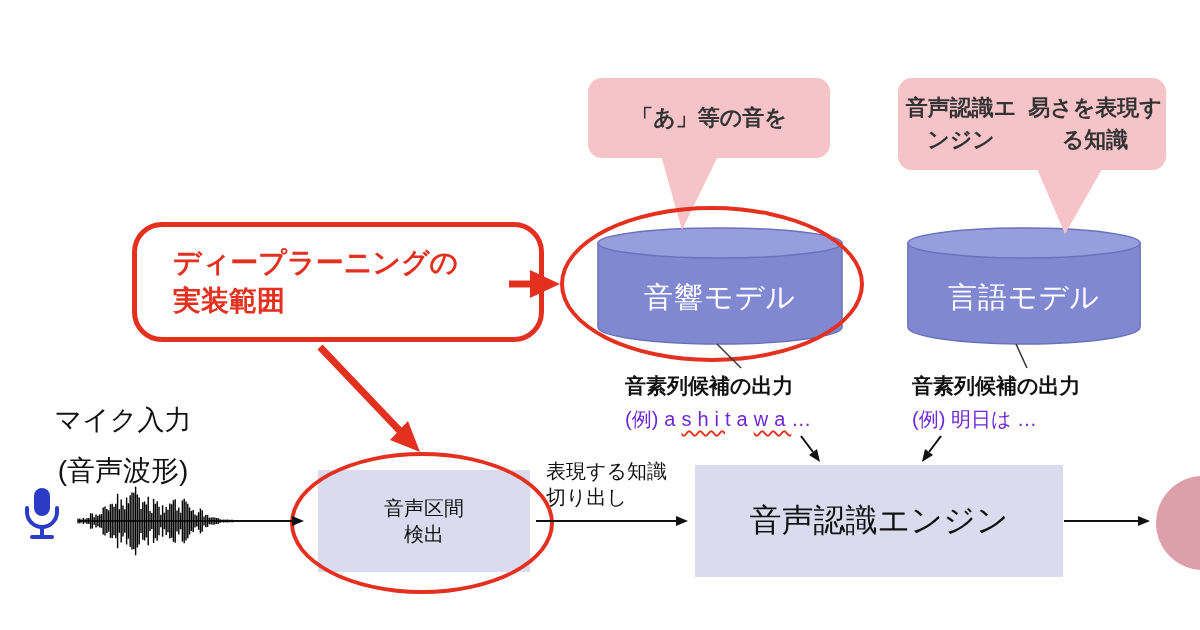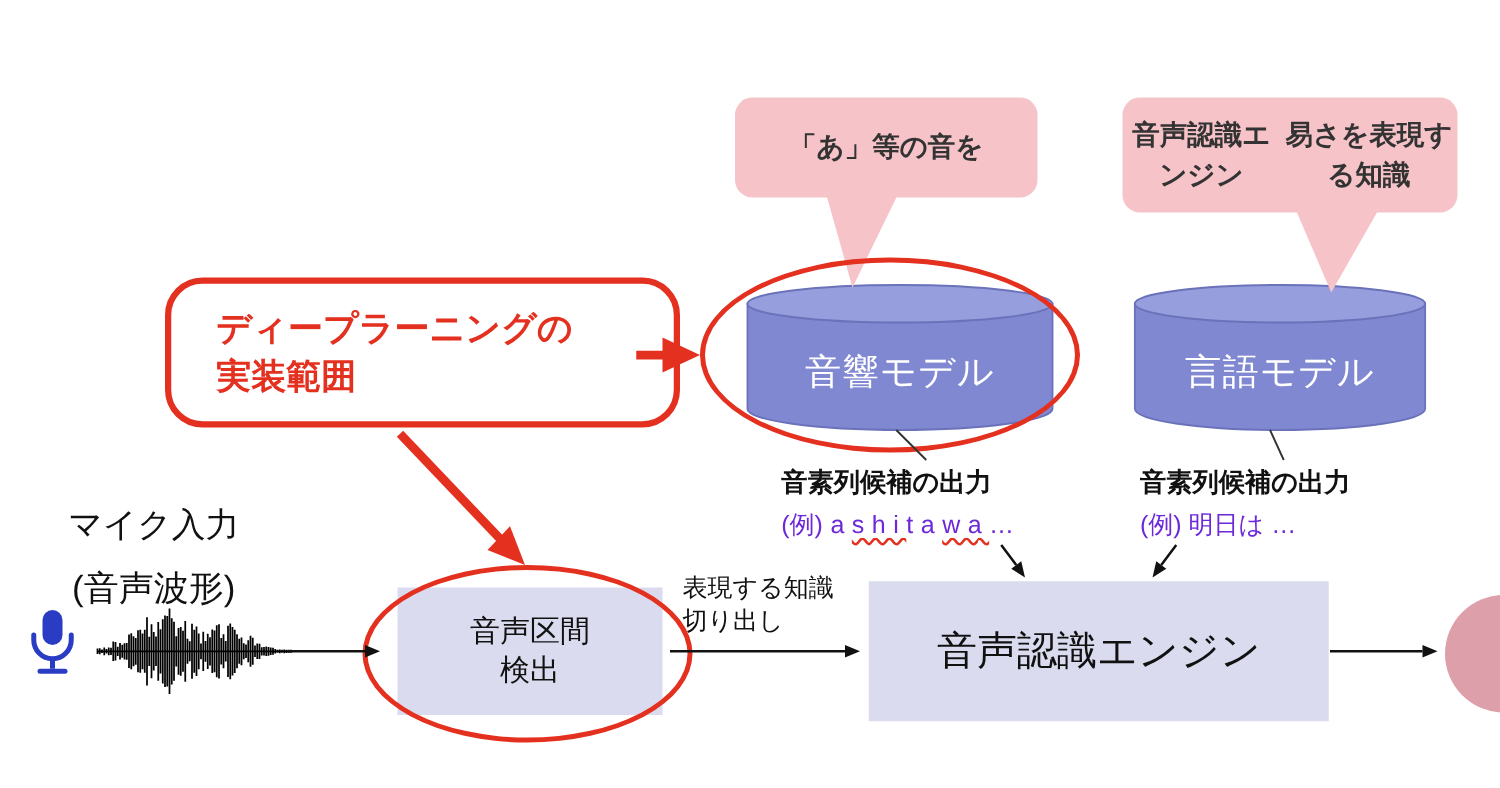--- a/index.html
+++ b/index.html
@@ -57,21 +57,21 @@
   .mic-label .l1{ font-size:27px; }
   .mic-label .l2{ font-size:28px; margin-top:14px; }
   .mic-icon{ position:absolute; left:20px; top:486px; width:44px; height:56px; z-index:6; }
   .waveform{ position:absolute; left:76px; top:477px; width:160px; height:88px; z-index:6; }
   .waveform path{ stroke:#000; stroke-width:1.4; fill:none; }
 
   .lav-box{
     position:absolute; background:var(--box_lavender); z-index:5;
     display:flex; flex-direction:column; justify-content:center; align-items:center; text-align:center;
   }
-  .vad-box{ left:318px; top:470px; width:212px; height:102px; font-size:24px; line-height:1.3; }
+  .vad-box{ left:318px; top:470px; width:212px; height:102px; font-size:20px; line-height:1.3; }
   .engine-box{ left:695px; top:465px; width:368px; height:112px; font-size:32px; }
   .seg-label{ position:absolute; left:546px; top:458px; width:150px; font-size:20px; line-height:1.3; z-index:6; }
   .result-circle{ position:absolute; left:1156px; top:476px; width:94px; height:94px; border-radius:50%; background:var(--circle_pink); z-index:5; }
 </style>
 </head>
 <body>
 
 <div class="canvas">
 
   <div class="bubble bubble1">

